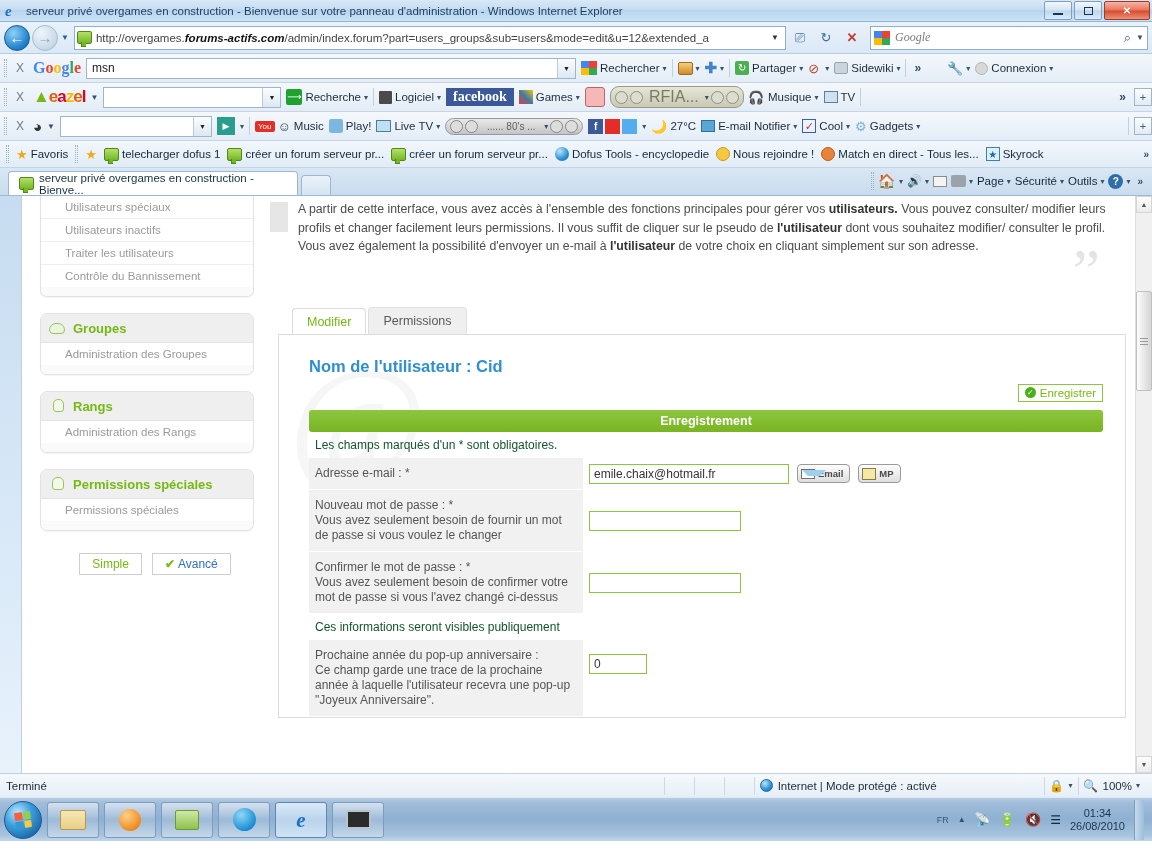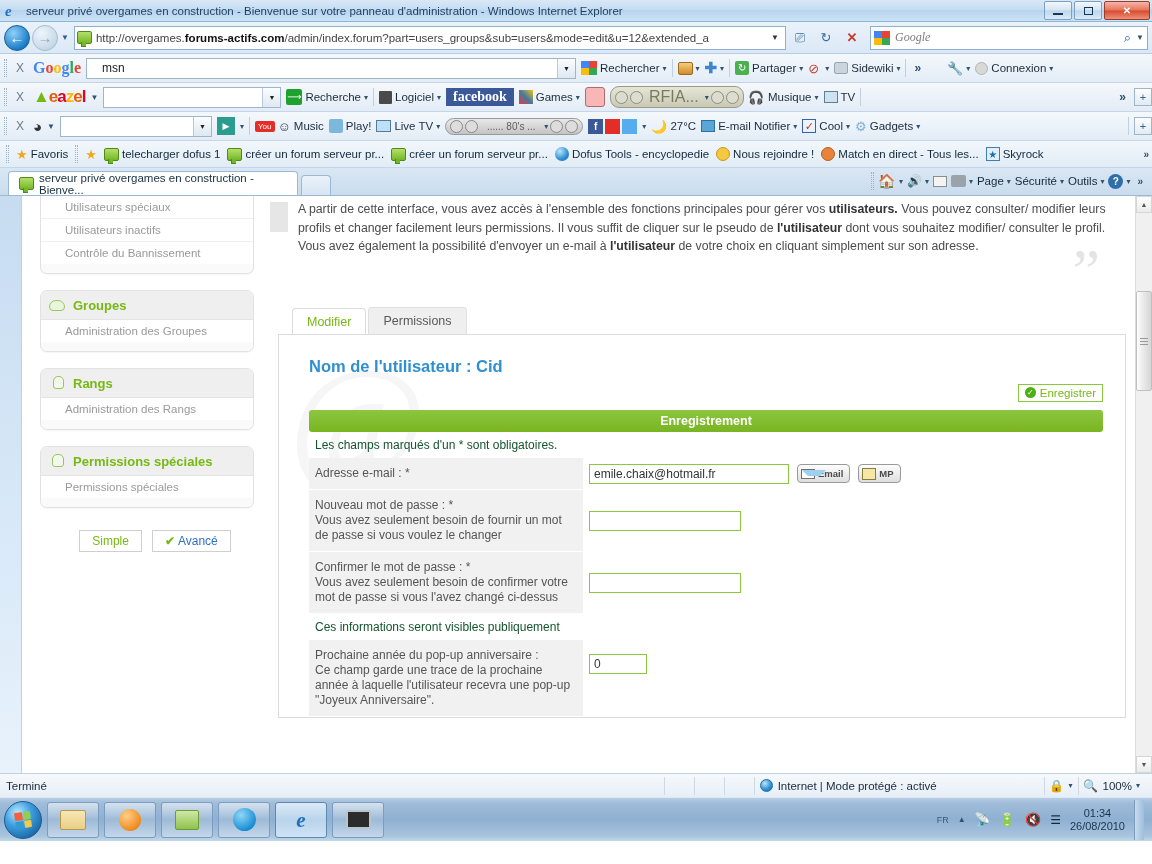--- a/index.html
+++ b/index.html
@@ -67,21 +67,21 @@
     display: flex; align-items: center; padding: 0 2px; gap: 4px;
     min-width: 0;
   }
   .pagechat {
     width: 15px; height: 13px; background: linear-gradient(#b5e06a,#74b726);
     border: 1px solid #4e8a14; border-radius: 2px; flex: none;
     position: relative;
   }
   .pagechat:after{content:"";position:absolute;left:3px;bottom:-4px;width:4px;height:4px;background:#74b726;border-left:1px solid #4e8a14;border-bottom:1px solid #4e8a14;}
   .urltext { font-size: 11.5px; color: #444; white-space: nowrap; overflow: hidden; flex:1; }
-  .urltext b { color: #111; font-weight: bold; }
+  .urltext b { color: #111; font-weight: bold; font-style: italic; }
   .urlcaret { font-size: 8px; color: #333; padding: 0 4px; }
   .iconbtn {
     width: 24px; height: 24px; display: flex; align-items: center; justify-content: center;
     font-size: 13px; color: #3b6f9e;
   }
   .iconbtn.stop { color: #c0392b; font-weight: bold; }
   .searchbox {
     width: 278px; height: 24px; background:#fff; border: 1px solid #8fb0cc;
     display: flex; align-items: center; padding: 0 3px; gap: 5px; margin-left: 4px;
   }
@@ -95,21 +95,21 @@
   .tbrow {
     height: 29px; display: flex; align-items: center;
     background: linear-gradient(to bottom,#f4f8fc,#e3ecf6);
     border-bottom: 1px solid #c3d5e6; padding-left: 4px; gap: 5px;
     white-space: nowrap; overflow: hidden; font-size: 11.5px; color:#1c2b3a;
   }
   .grip { width:3px;height:18px;border-left:1px dotted #9db4c8;border-right:1px dotted #9db4c8;flex:none;}
   .closex { color:#6a7a88; font-size:12px; padding:0 4px; }
   .tbinput {
     height: 21px; background:#fff; border:1px solid #9fb5c8; display:flex; align-items:center;
-    padding-left:15px; font-size:12px; color:#222;
+    padding-left:5px; font-size:12px; color:#222;
   }
   .tbdrop { width:18px;height:19px;margin-left:auto;border-left:1px solid #b9c9d7;
     background:linear-gradient(#fbfdff,#dde8f2); display:flex;align-items:center;justify-content:center;font-size:7px;}
   .tbitem { display:flex; align-items:center; gap:3px; }
   .caret { font-size:8px; color:#33536e; }
   .sep { width:1px; height:18px; background:#c0d0de; }
   .chev { font-size:12px; font-weight:bold; color:#2e4f6c; padding: 0 3px;}
   .plusbtn{ width:18px;height:18px;border:1px solid #9fb5c8;background:linear-gradient(#fcfdff,#e1ebf4);
     display:flex;align-items:center;justify-content:center;font-size:11px;color:#3a6186;}
 
@@ -583,20 +583,21 @@
 
 <div class="page">
   <div class="leftgutter"></div>
   <div class="content">
 
     <div class="sidebar">
       <div class="panel first-panel">
         <div class="panel-body">
           <div class="panel-link">Utilisateurs spéciaux</div>
           <div class="panel-link">Utilisateurs inactifs</div>
+          <div class="panel-link">Traiter les utilisateurs</div>
           <div class="panel-link">Contrôle du Bannissement</div>
         </div>
         <div class="panel-foot"></div>
       </div>
 
       <div class="panel">
         <div class="panel-head">
           <span class="panel-ico">
               <span style="display:block;width:16px;height:11px;border-radius:7px 7px 4px 4px;background:#e9f5dc;border:1px solid #9ac45f;margin-top:3px"></span>
             </span>

